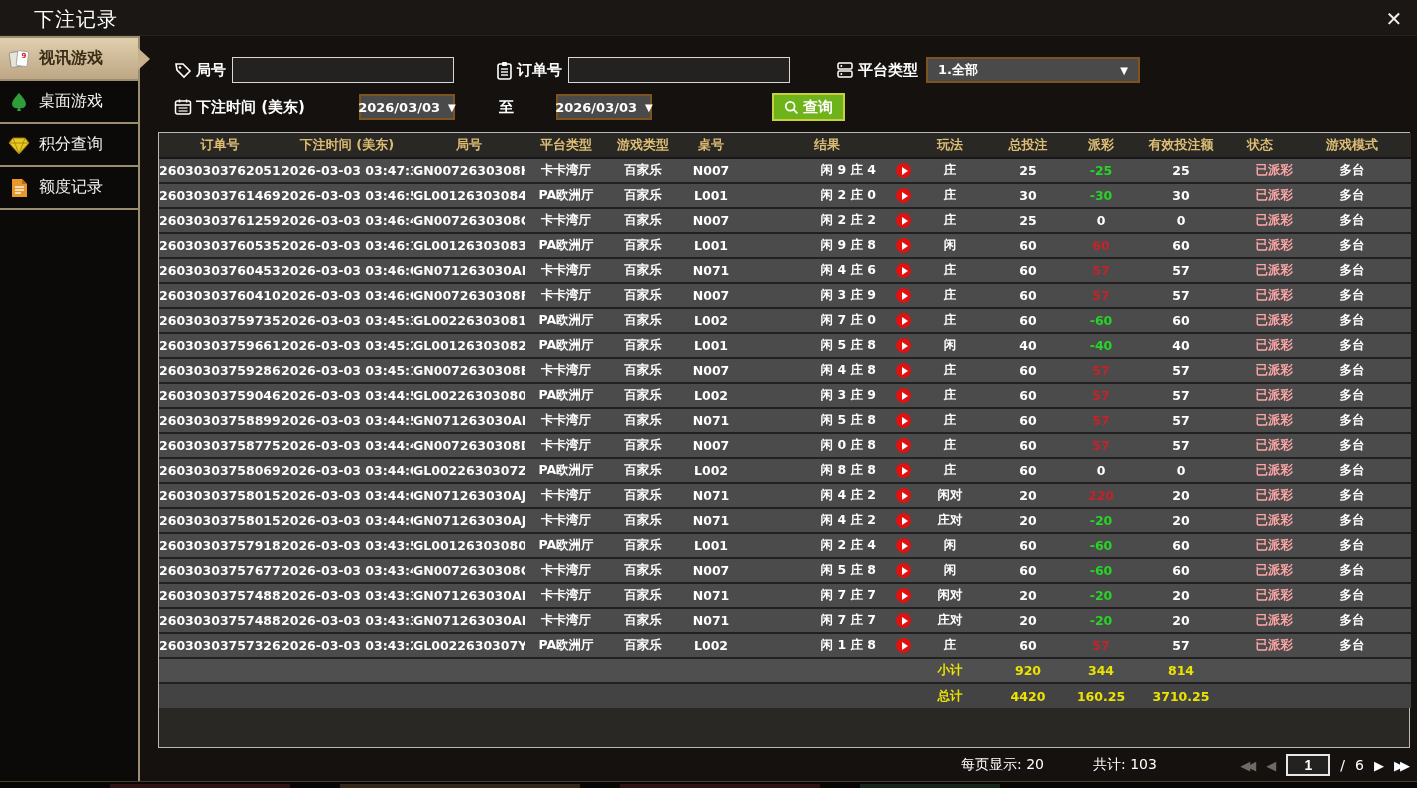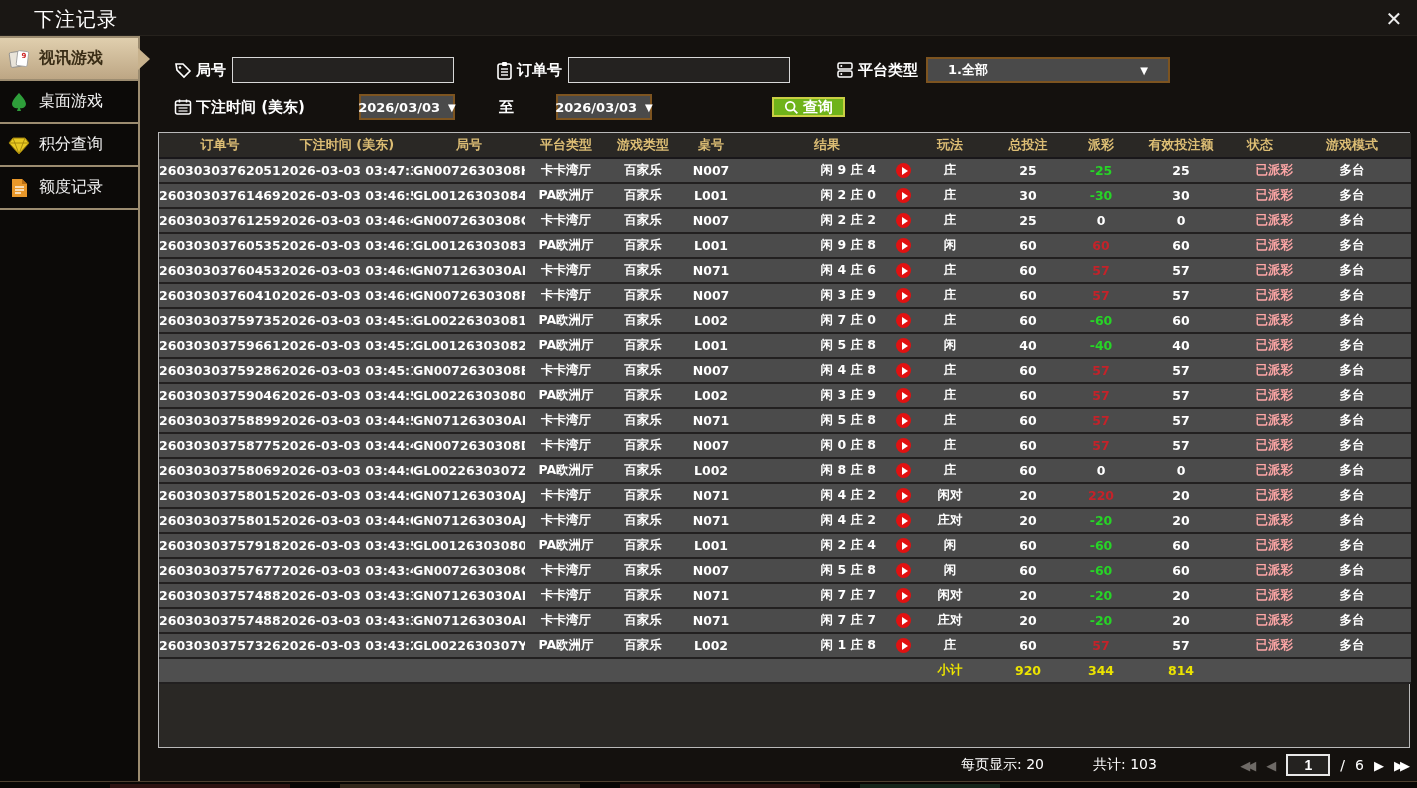--- a/index.html
+++ b/index.html
@@ -27,23 +27,23 @@
   
   .filters { position:absolute; left:142px; top:36px; right:0; height:96px; }
   .f-label { color:#fff; font-size:15px; font-weight:bold; }
   .f-row1 { position:absolute; top:20px; left:32px; right:0; height:28px; display:flex; align-items:center; }
   .f-row2 { position:absolute; top:56px; left:32px; right:0; height:30px; display:flex; align-items:center; }
   .t-input { width:222px; height:26px; background:#242220; border:1px solid #d8d8d8;
     color:#fff; font-size:13px; padding:0 6px; }
   .sel { height:26px; background:#4a4a4a; border:2px solid #7d5420; color:#fff; font-size:13px;
     font-weight:bold; display:flex; align-items:center; justify-content:center; gap:8px; cursor:pointer; }
   .sel .arr { font-size:10px; }
-  .platform-sel { width:244px; justify-content:space-between; padding:0 20px; }
+  .platform-sel { width:214px; justify-content:space-between; padding:0 10px; }
   .date-sel { width:96px; }
-  .btn-search { height:20px; padding:4px 10px; background:#6fb31a; border:2px solid #c9cf43;
+  .btn-search { height:20px; padding:12px 10px; background:#6fb31a; border:2px solid #c9cf43;
     color:#fff; font-size:15px; font-weight:bold; display:flex; align-items:center; gap:4px; cursor:pointer; }
   .ficon { margin-right:4px; display:inline-flex; }
 
   
   .grid-wrap { position:absolute; left:158px; top:132px; width:1252px; height:616px;
     border:1px solid #b9b9b9; background:#2a2825; }
   table { border-collapse:collapse; table-layout:fixed; width:1250px; }
   th { height:25px; color:#dcbd74; font-size:13px; font-weight:bold; background:#2a2825;
     border-bottom:2px solid #19171a; text-align:center; white-space:nowrap; overflow:hidden; }
   td { height:25px; background:#4b4b4b; color:#fff; font-size:12.5px; font-weight:bold;
@@ -637,20 +637,28 @@
         </tbody>
       <tfoot>
         <tr class="sum-row">
           <td colspan="7"></td>
           <td>小计</td>
           <td>920</td>
           <td>344</td>
           <td>814</td>
           <td colspan="2"></td>
         </tr>
+        <tr class="total-row">
+          <td colspan="7"></td>
+          <td>总计</td>
+          <td>4420</td>
+          <td>160.25</td>
+          <td>3710.25</td>
+          <td colspan="2"></td>
+        </tr>
       </tfoot>
     </table>
   </div>
 
   <div class="foot">
     <span class="fps">每页显示: 20</span>
     <span class="fct">共计: 103</span>
     <div class="pager">
       <span class="pg-arrow dim">◀◀</span>
       <span class="pg-arrow dim">◀</span>

